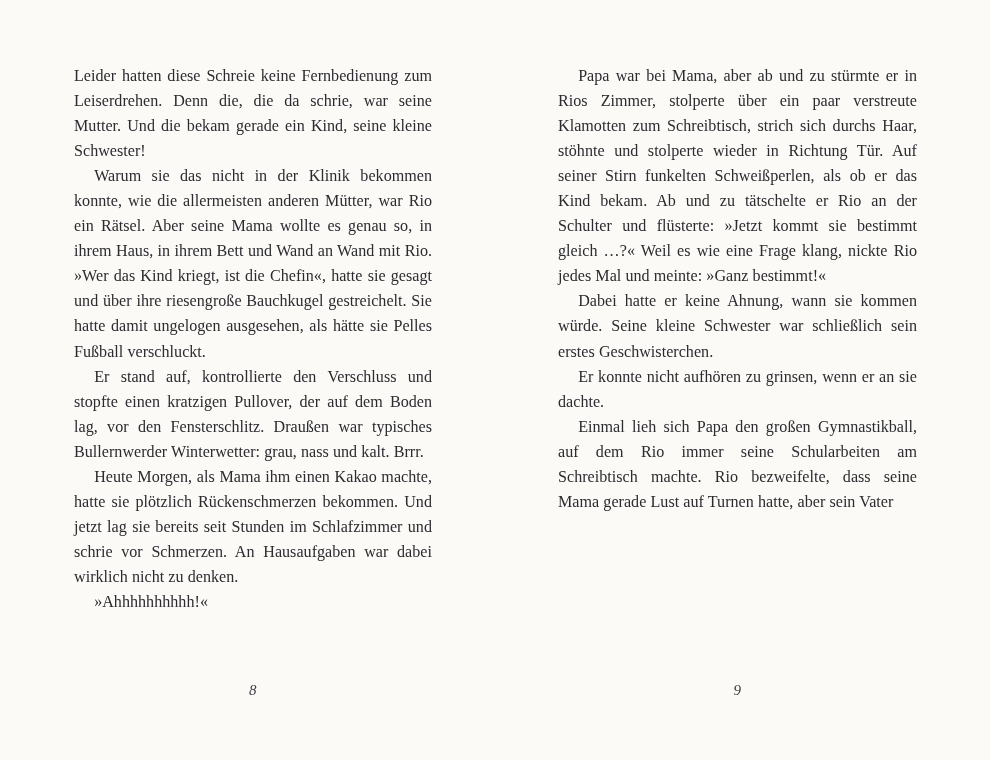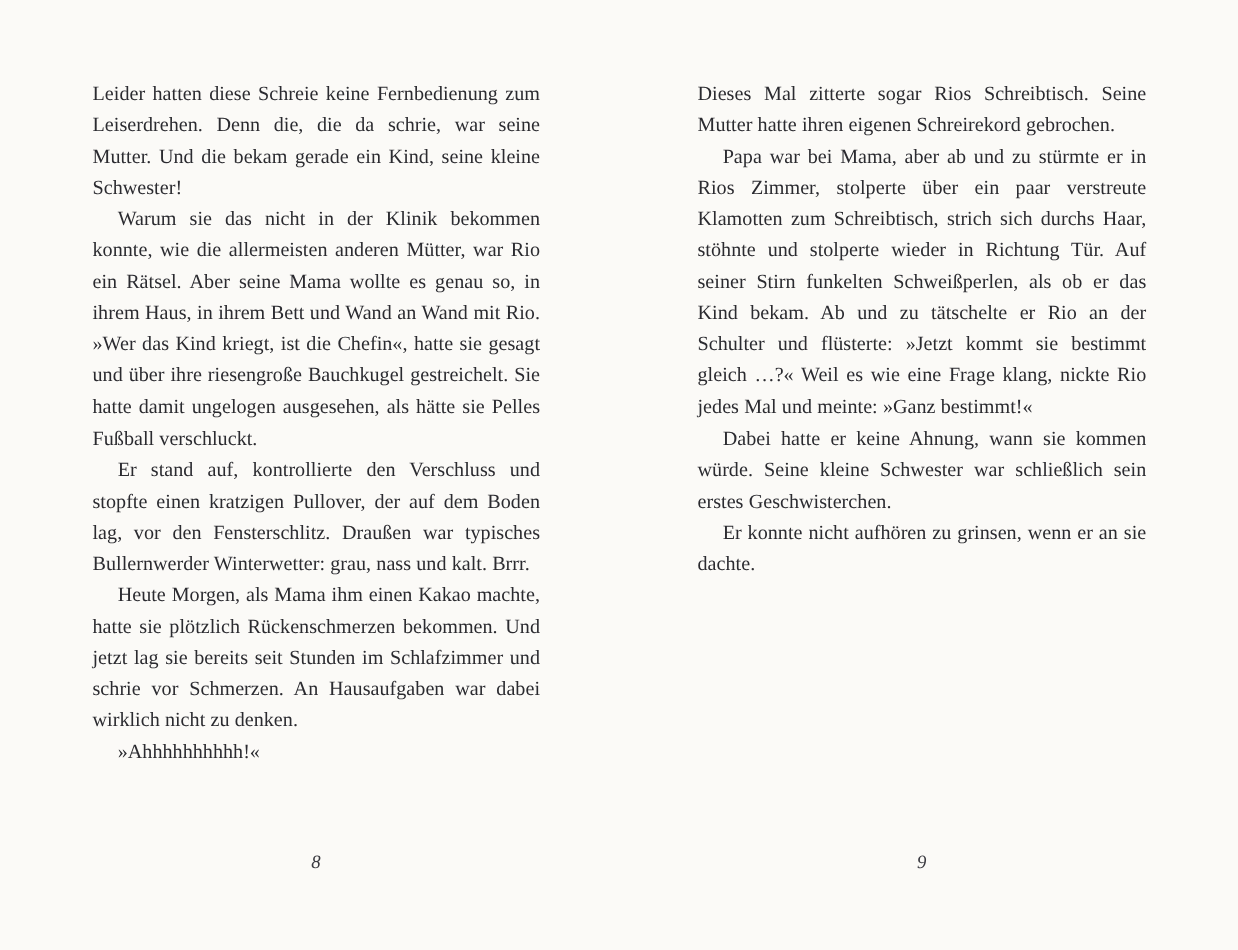--- a/index.html
+++ b/index.html
@@ -81,21 +81,21 @@
       <p class="para">Warum sie das nicht in der Klinik bekommen konnte, wie die allermeisten anderen Mütter, war Rio ein Rätsel. Aber seine Mama wollte es genau so, in ihrem Haus, in ihrem Bett und Wand an Wand mit Rio. »Wer das Kind kriegt, ist die Chefin«, hatte sie gesagt und über ihre riesengroße Bauchkugel gestreichelt. Sie hatte damit ungelogen ausgesehen, als hätte sie Pelles Fußball verschluckt.</p>
       <p class="para">Er stand auf, kontrollierte den Verschluss und stopfte einen kratzigen Pullover, der auf dem Boden lag, vor den Fensterschlitz. Draußen war typisches Bullernwerder Winterwetter: grau, nass und kalt. Brrr.</p>
       <p class="para">Heute Morgen, als Mama ihm einen Kakao machte, hatte sie plötzlich Rückenschmerzen bekommen. Und jetzt lag sie bereits seit Stunden im Schlafzimmer und schrie vor Schmerzen. An Hausaufgaben war dabei wirklich nicht zu denken.</p>
       <p class="para">»Ahhhhhhhhhh!«</p>
     </div>
     <div class="folio">8</div>
   </div>
 
   <div class="page page-right">
     <div class="text-block">
-      <p class="para no-indent">Dieses Mal zitterte sogar Rios Schreibtisch. Seine Mutter hatte ihren eigenen Schreirekord gebrochen.</p>
       <p class="para">Papa war bei Mama, aber ab und zu stürmte er in Rios Zimmer, stolperte über ein paar verstreute Klamotten zum Schreibtisch, strich sich durchs Haar, stöhnte und stolperte wieder in Richtung Tür. Auf seiner Stirn funkelten Schweißperlen, als ob er das Kind bekam. Ab und zu tätschelte er Rio an der Schulter und flüsterte: »Jetzt kommt sie bestimmt gleich …?« Weil es wie eine Frage klang, nickte Rio jedes Mal und meinte: »Ganz bestimmt!«</p>
       <p class="para">Dabei hatte er keine Ahnung, wann sie kommen würde. Seine kleine Schwester war schließlich sein erstes Geschwisterchen.</p>
       <p class="para">Er konnte nicht aufhören zu grinsen, wenn er an sie dachte.</p>
+      <p class="para">Einmal lieh sich Papa den großen Gymnastikball, auf dem Rio immer seine Schularbeiten am Schreibtisch machte. Rio bezweifelte, dass seine Mama gerade Lust auf Turnen hatte, aber sein Vater</p>
     </div>
     <div class="folio">9</div>
   </div>
 
 </div>
 
 </body></html>

